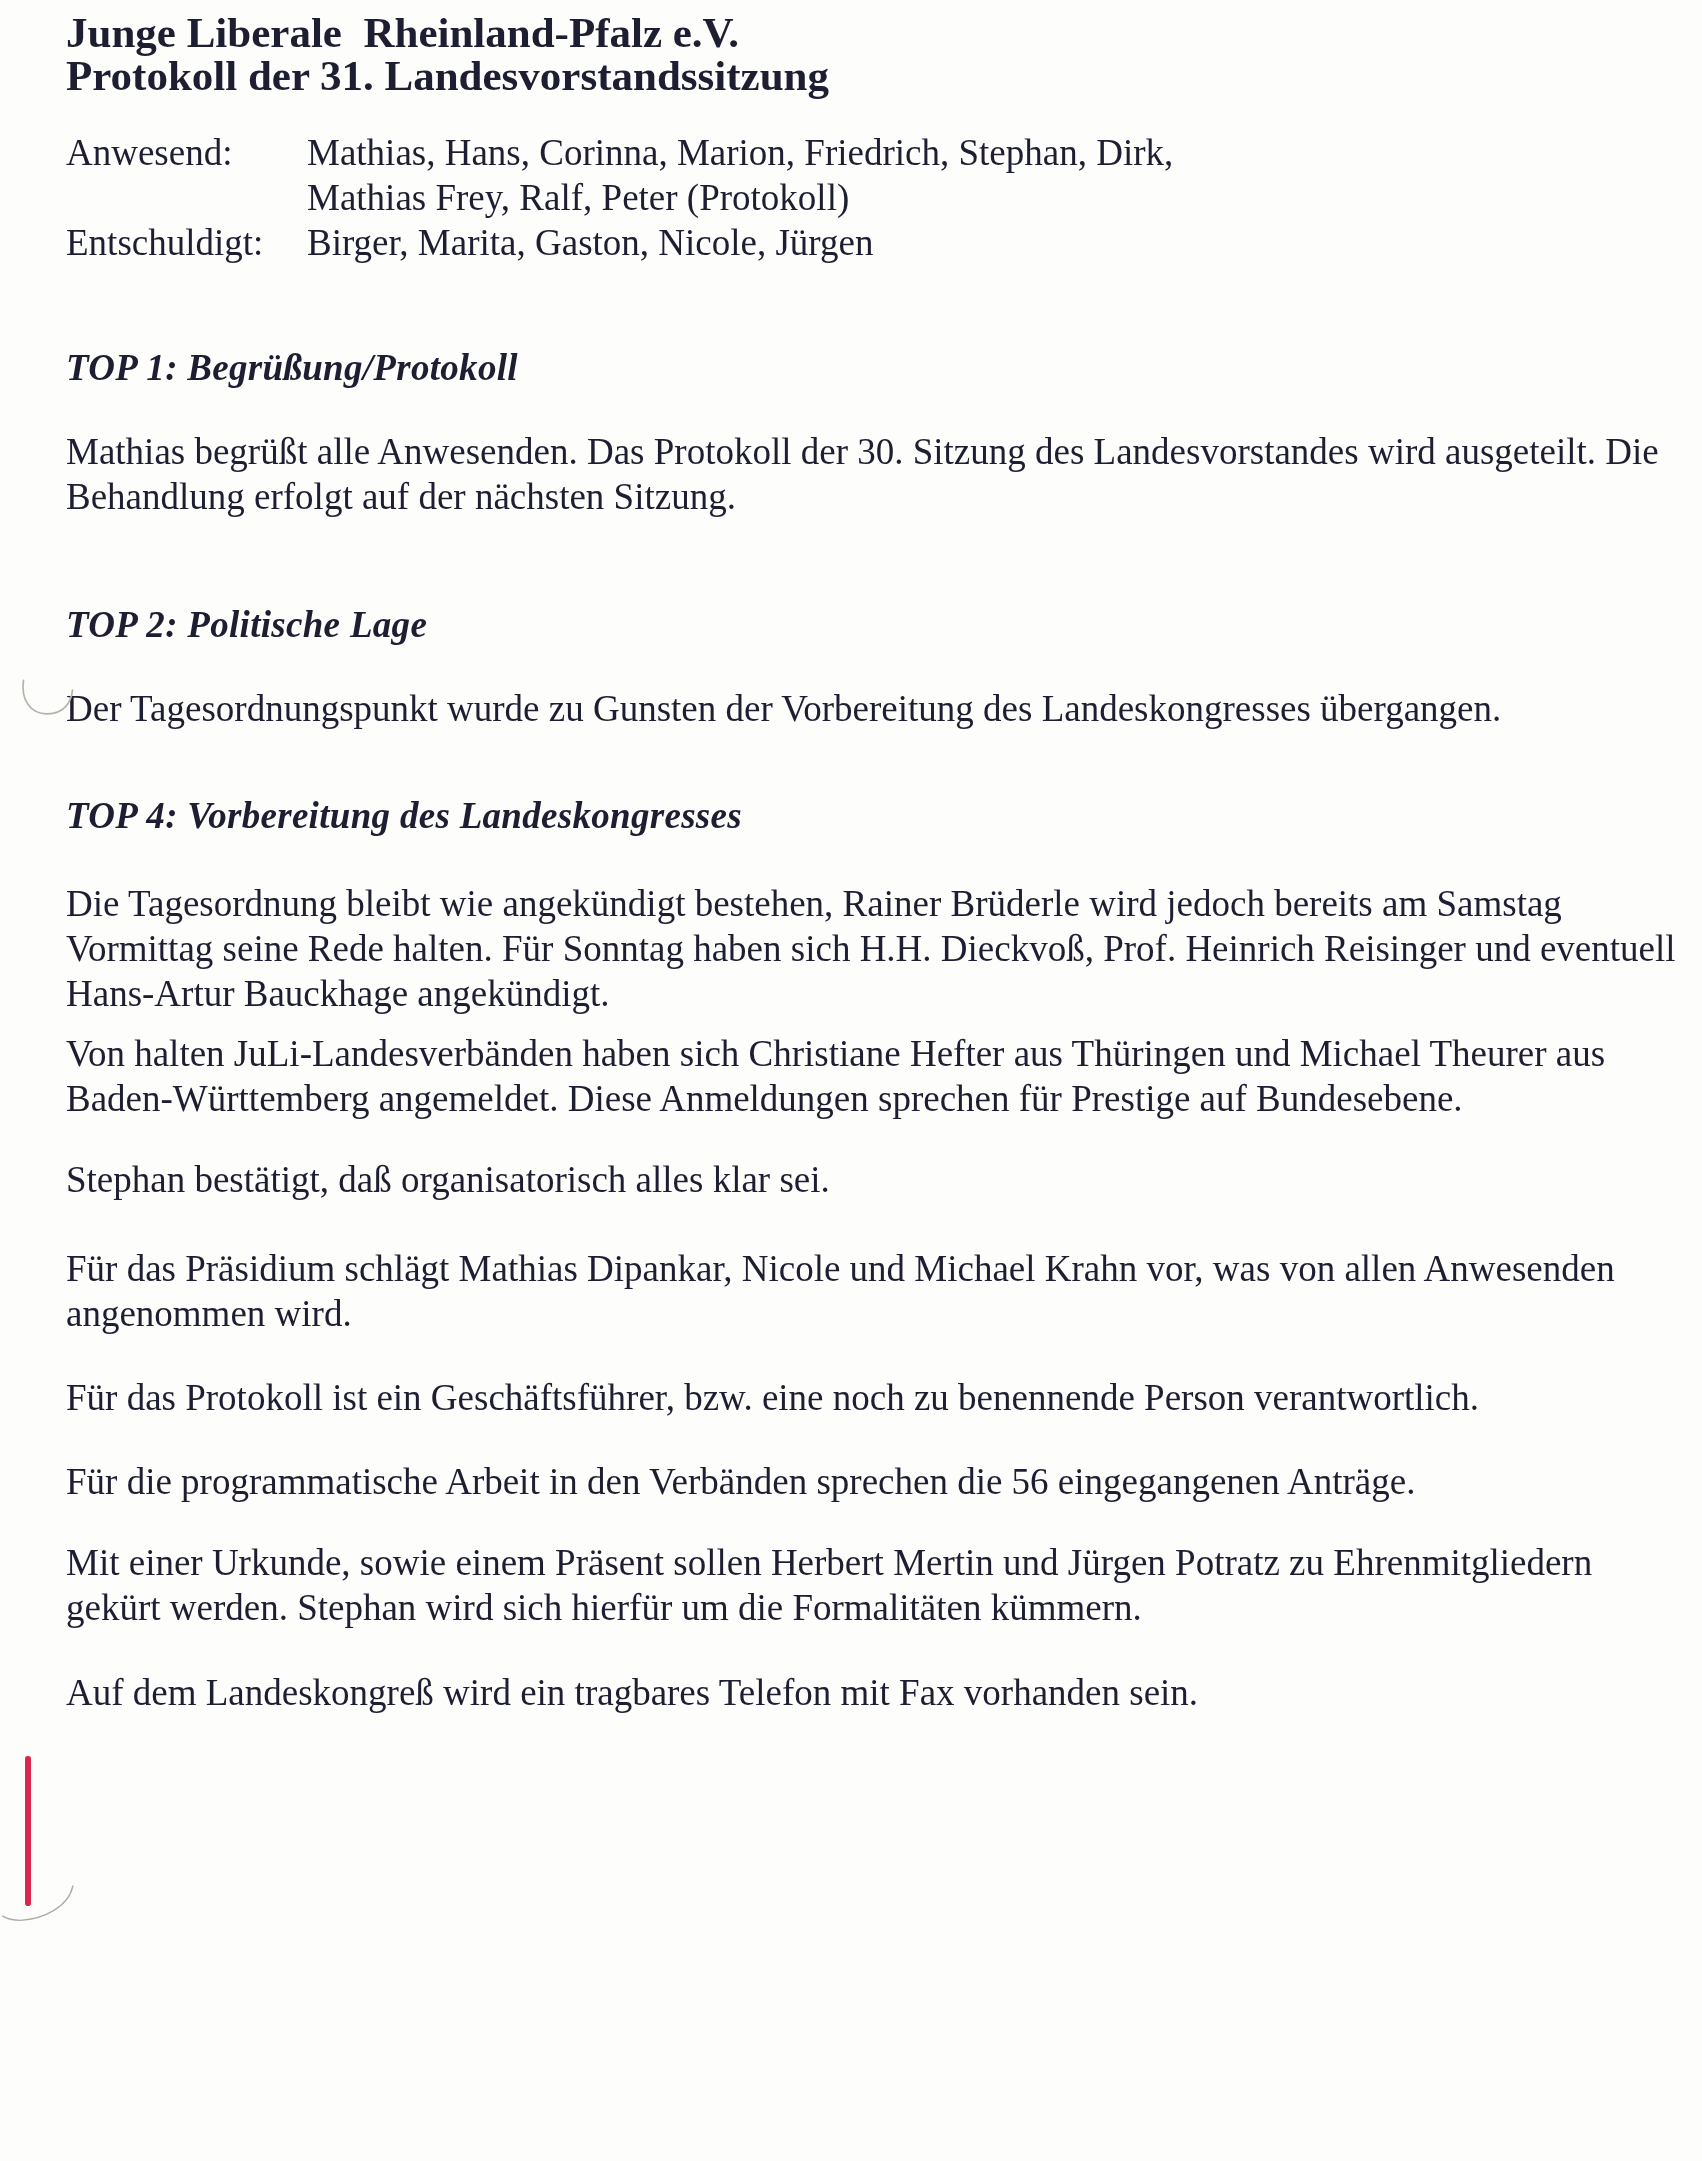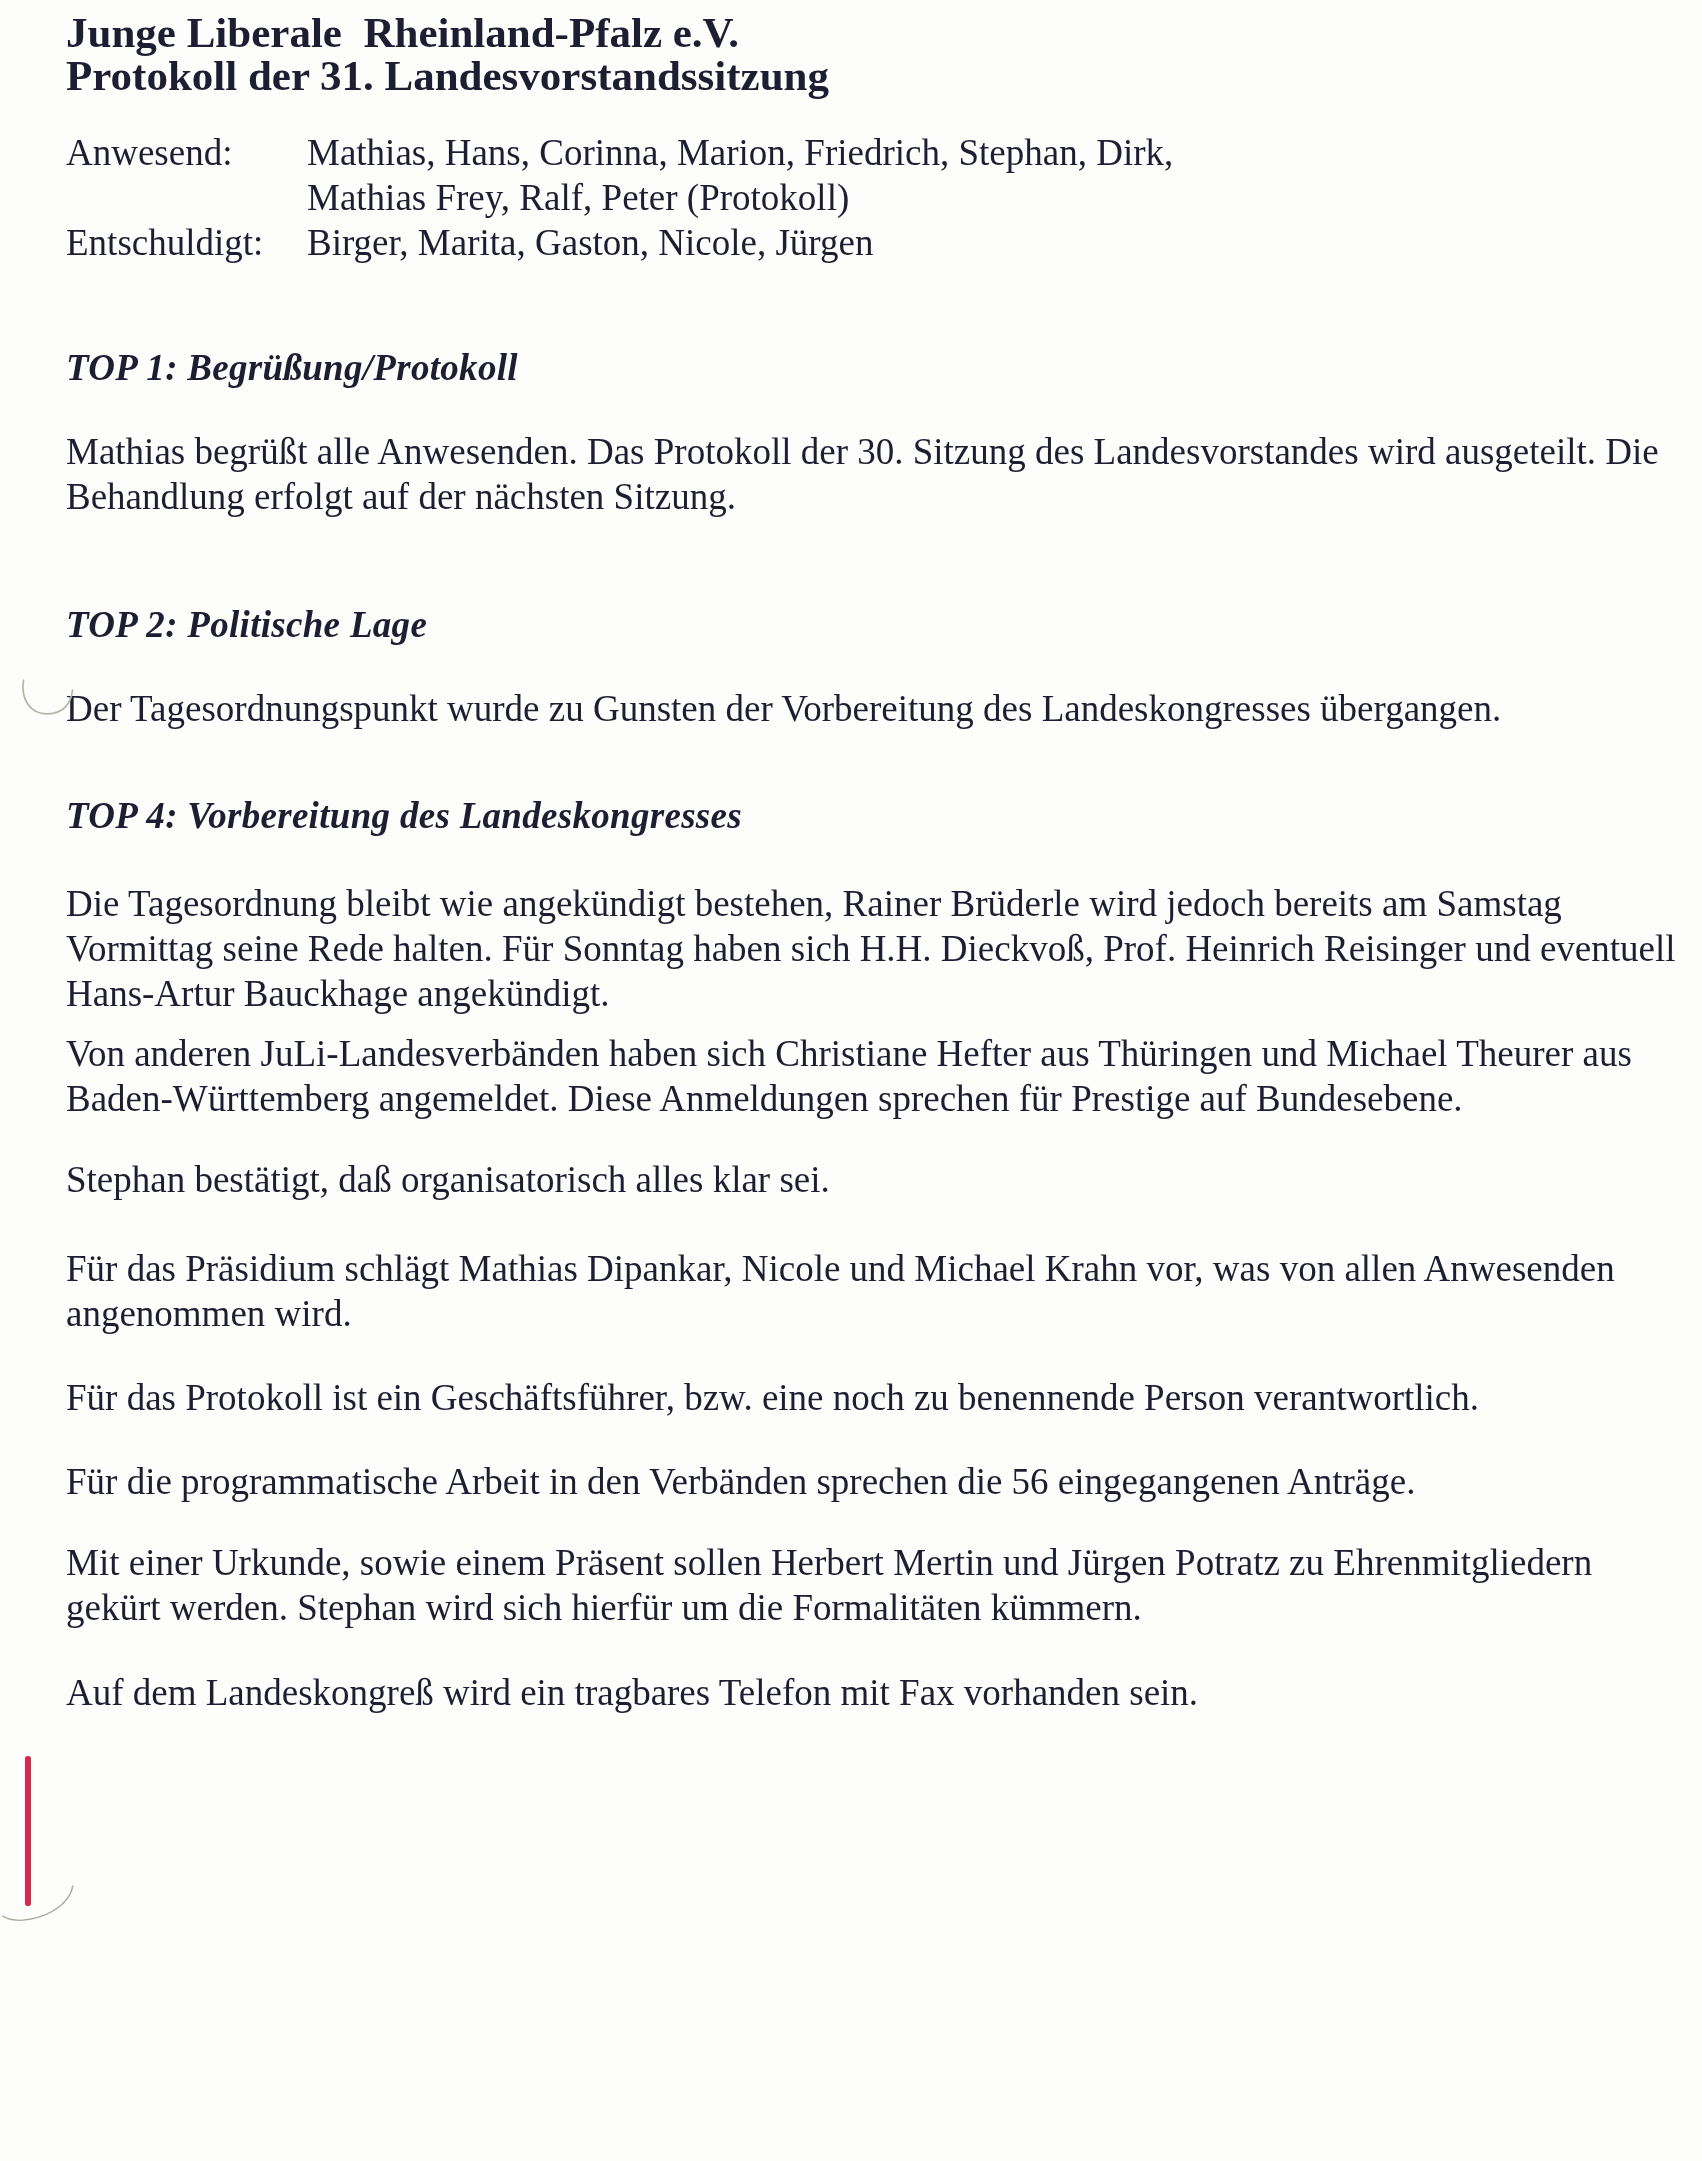--- a/index.html
+++ b/index.html
@@ -79,21 +79,21 @@
     </div>
 
     <div class="section-heading sec1-h">TOP 1: Begrüßung/Protokoll</div>
     <div class="para">Mathias begrüßt alle Anwesenden. Das Protokoll der 30. Sitzung des Landesvorstandes wird ausgeteilt. Die Behandlung erfolgt auf der nächsten Sitzung.</div>
 
     <div class="section-heading sec2-h">TOP 2: Politische Lage</div>
     <div class="para">Der Tagesordnungspunkt wurde zu Gunsten der Vorbereitung des Landeskongresses übergangen.</div>
 
     <div class="section-heading sec3-h">TOP 4: Vorbereitung des Landeskongresses</div>
     <div class="para p-a">Die Tagesordnung bleibt wie angekündigt bestehen, Rainer Brüderle wird jedoch bereits am Samstag Vormittag seine Rede halten. Für Sonntag haben sich H.H. Dieckvoß, Prof. Heinrich Reisinger und eventuell Hans-Artur Bauckhage angekündigt.</div>
-    <div class="para p-b">Von anderen JuLi-Landesverbänden haben sich Christiane Hefter aus Thüringen und Michael Theurer aus Baden-Württemberg angemeldet. Diese Anmeldungen sprechen für Prestige auf Bundesebene.</div>
+    <div class="para p-b">Von halten JuLi-Landesverbänden haben sich Christiane Hefter aus Thüringen und Michael Theurer aus Baden-Württemberg angemeldet. Diese Anmeldungen sprechen für Prestige auf Bundesebene.</div>
     <div class="para p-c">Stephan bestätigt, daß organisatorisch alles klar sei.</div>
     <div class="para p-d">Für das Präsidium schlägt Mathias Dipankar, Nicole und Michael Krahn vor, was von allen Anwesenden angenommen wird.</div>
     <div class="para">Für das Protokoll ist ein Geschäftsführer, bzw. eine noch zu benennende Person verantwortlich.</div>
     <div class="para">Für die programmatische Arbeit in den Verbänden sprechen die 56 eingegangenen Anträge.</div>
     <div class="para p-h">Mit einer Urkunde, sowie einem Präsent sollen Herbert Mertin und Jürgen Potratz zu Ehrenmitgliedern gekürt werden. Stephan wird sich hierfür um die Formalitäten kümmern.</div>
     <div class="para p-i">Auf dem Landeskongreß wird ein tragbares Telefon mit Fax vorhanden sein.</div>
 
   </div>
 
   <div class="red-margin-mark" style="background: rgb(217, 40, 78);"></div>

